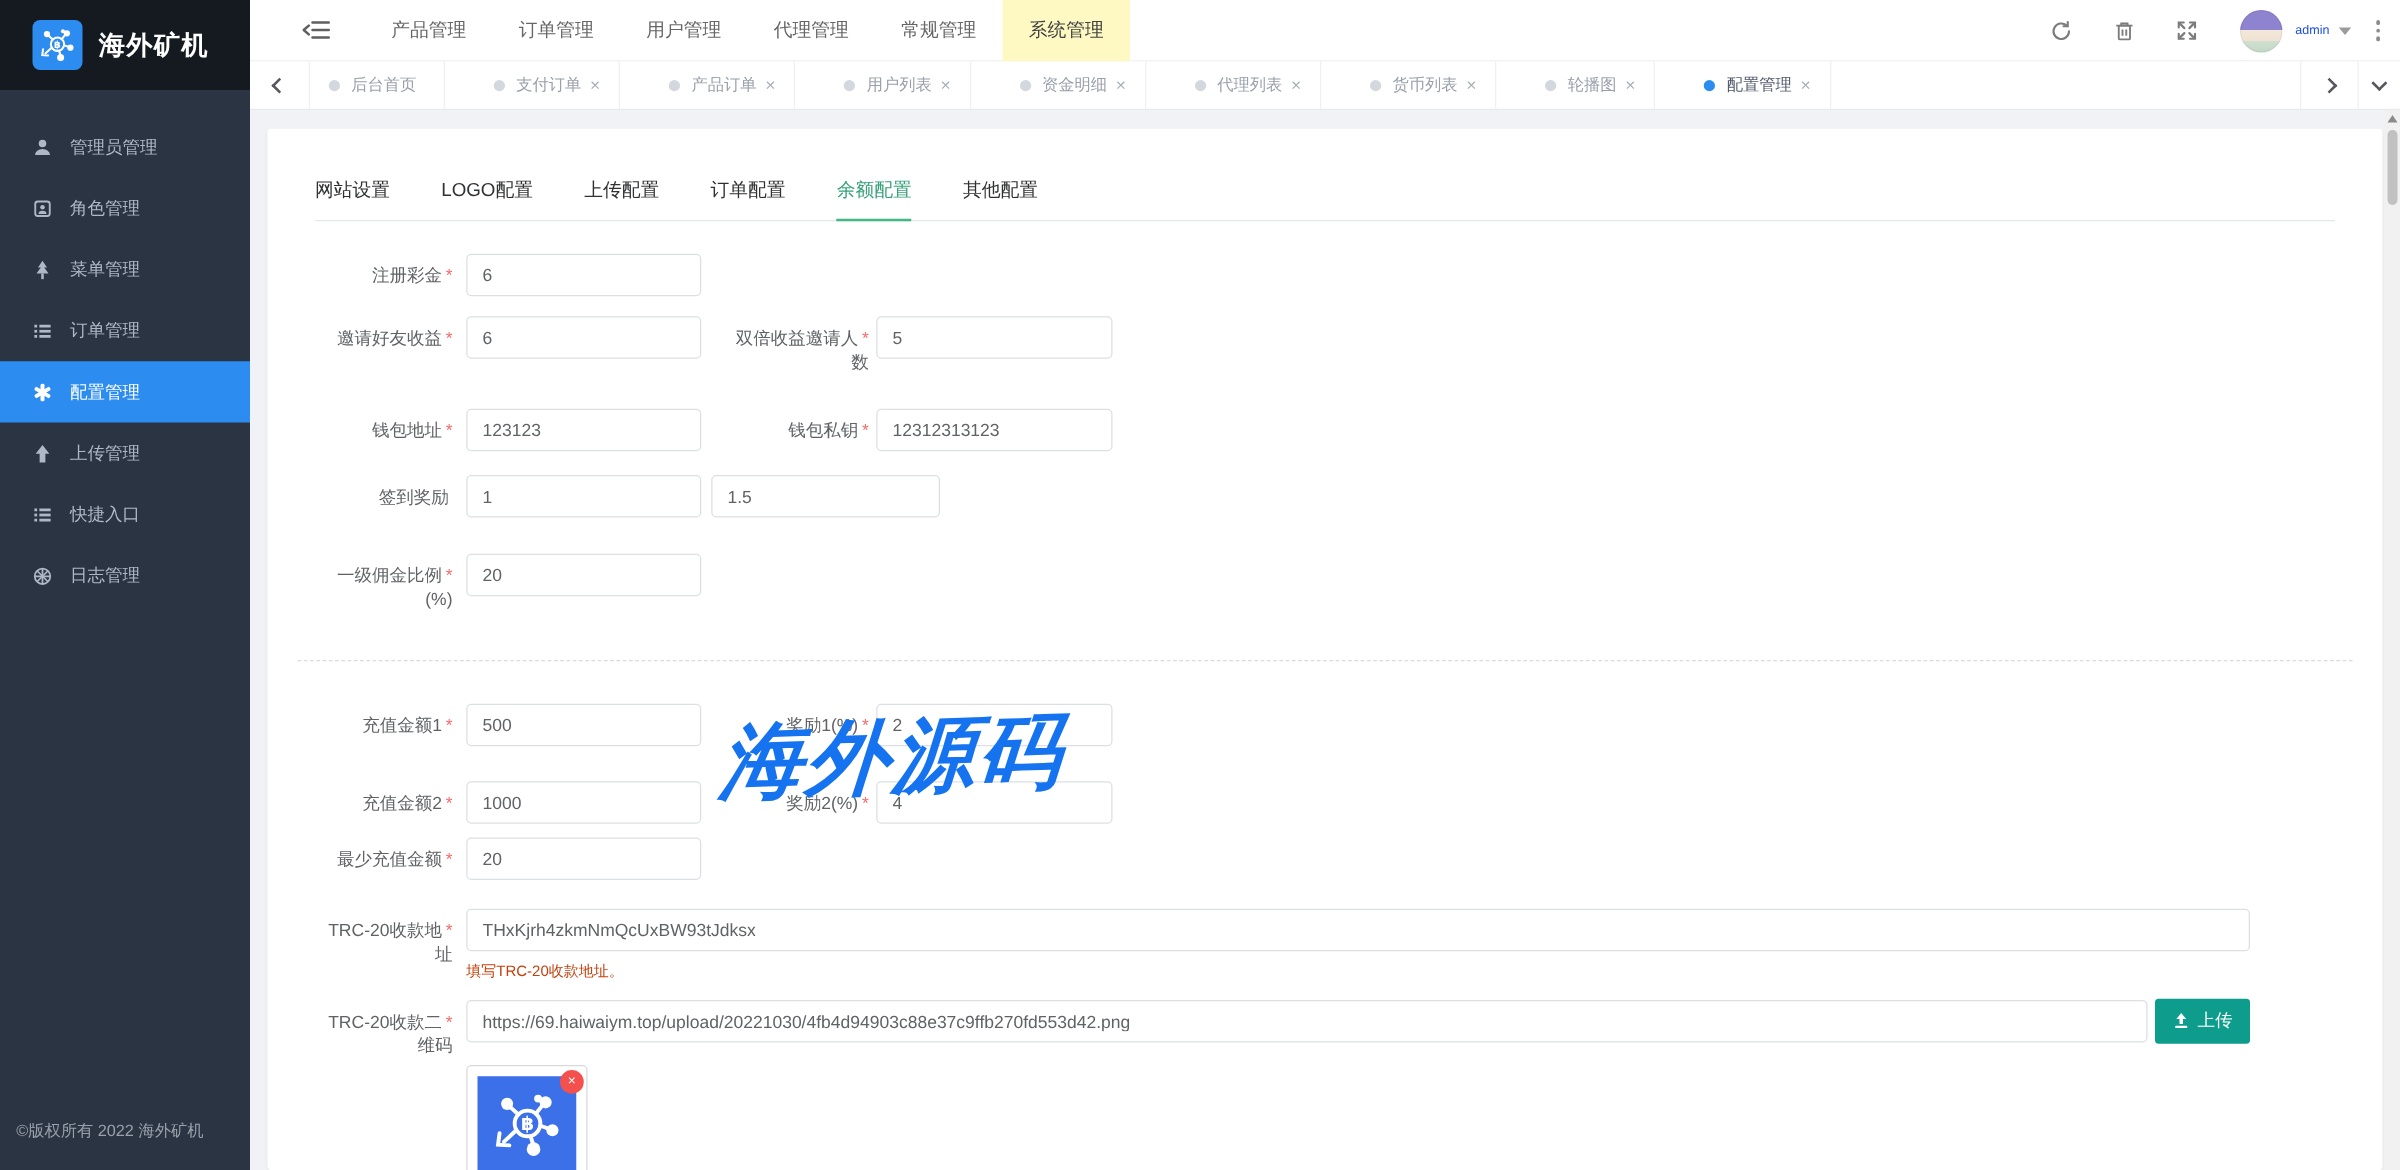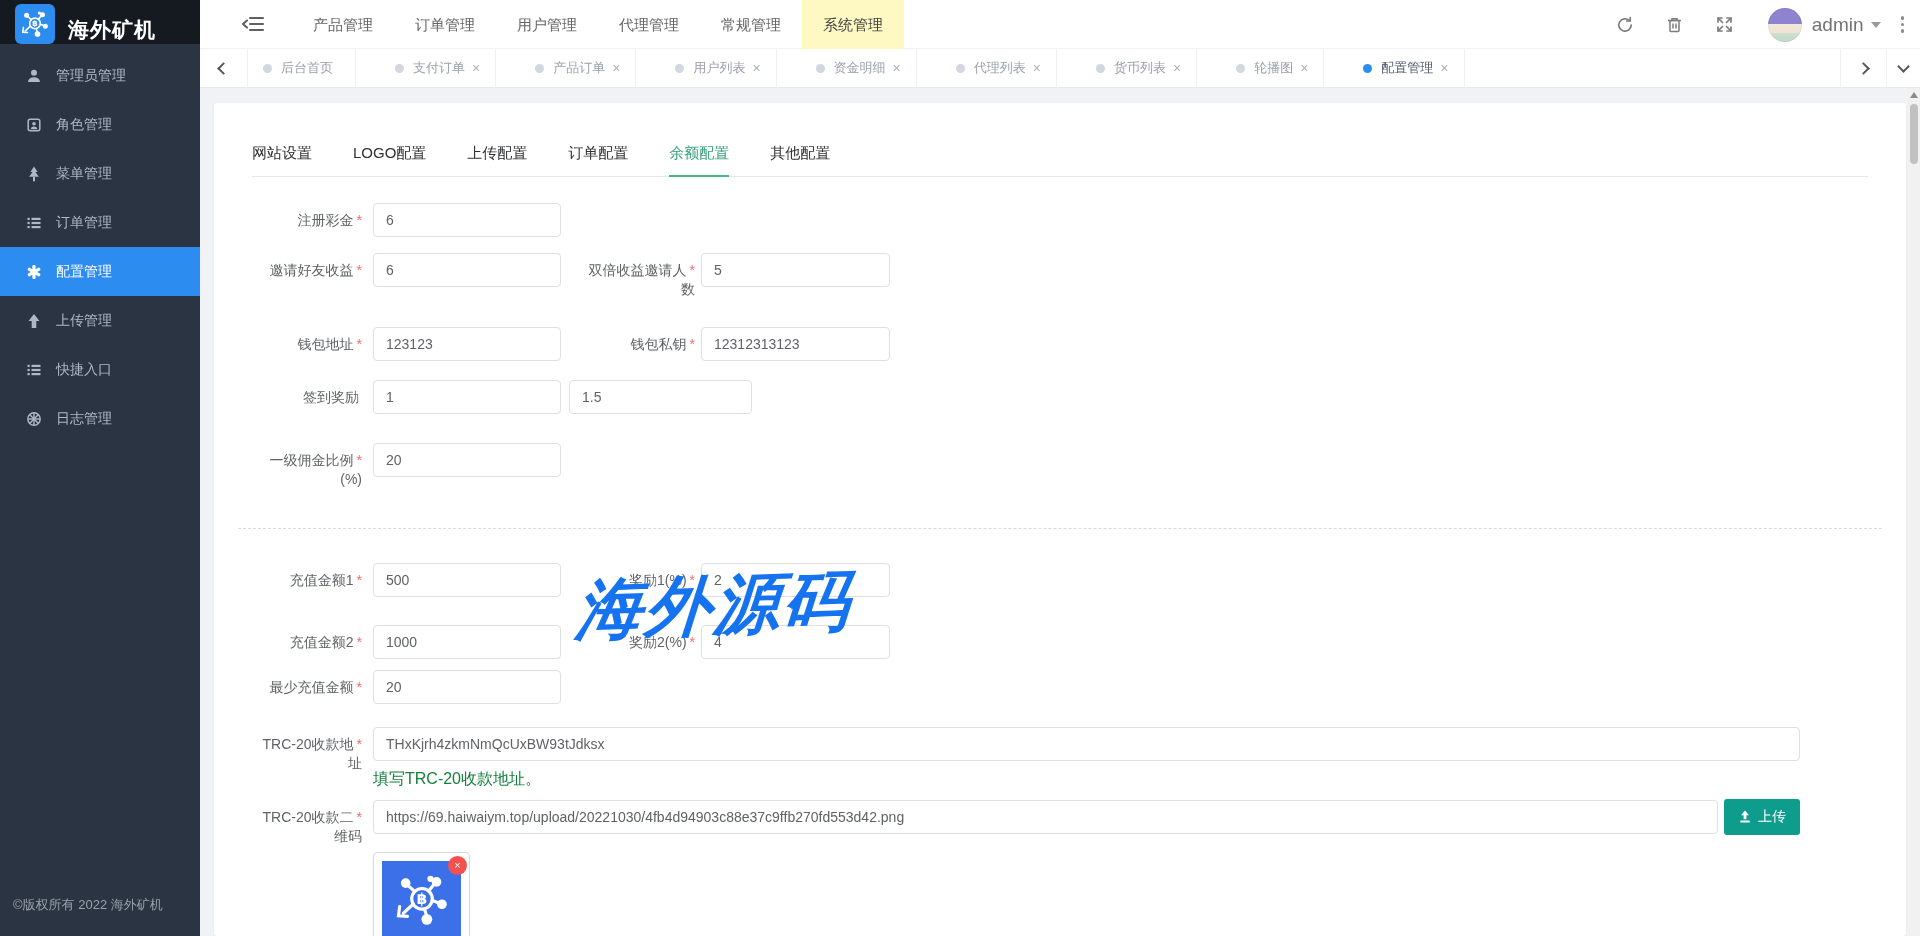--- a/index.html
+++ b/index.html
@@ -2,41 +2,41 @@
 <html><head>
 <meta charset="utf-8">
 <style>
   * { margin:0; padding:0; box-sizing:border-box; }
   html,body { width:1920px; height:936px; overflow:hidden; background:#f0f2f5;
               font-family:"Liberation Sans","DejaVu Sans",sans-serif; }
   #app { position:relative; width:1920px; height:936px; }
 
   
   .sidebar { position:absolute; left:0; top:0; width:200px; height:936px; background:#2b3442; z-index:20; }
-  .logo-bar { height:44px; background:#151a21; display:flex; align-items:flex-end; padding-left:15px; }
+  .logo-bar { height:72px; background:#151a21; display:flex; align-items:center; padding-left:26px; }
   .logo-icon { width:40px; height:40px; border-radius:6px; background:#2d8cf0; display:flex; align-items:center; justify-content:center; flex:none; }
   .logo-text { color:#fff; font-size:21px; font-weight:bold; margin-left:13px; letter-spacing:1px; }
-  .menu { padding-top:7px; }
+  .menu { padding-top:21px; }
   .menu-item { height:49px; display:flex; align-items:center; padding-left:25px; color:#aeb8c6; font-size:14px; cursor:pointer; }
   .menu-item .mi-icon { width:17px; height:17px; margin-right:14px; flex:none; display:flex; align-items:center; justify-content:center; }
   .menu-item.active { background:#2d8cf0; color:#fff; }
   .copyright { position:absolute; left:13px; bottom:22px; color:#99a1ac; font-size:13px;margin-top:28px; }
 
   
   .navbar { position:absolute; left:200px; top:0; width:1720px; height:49px; background:#fff; border-bottom:1px solid #f3f3f3; z-index:15; }
   .fold-btn { position:absolute; left:42px; top:14px; width:22px; height:20px; cursor:pointer; }
   .nav-menu { position:absolute; left:92px; top:0; height:49px; display:flex; }
   .nav-item { height:49px; line-height:49px; padding:0 21px; font-size:15px; color:#666; cursor:pointer; }
   .nav-item.active { background:#fef9c3; color:#424242; }
   .nav-right { position:absolute; right:10px; top:0; height:49px; display:flex; align-items:center; }
   .tool-icon { width:18px; height:18px; margin:0 16px; cursor:pointer; display:flex; align-items:center; justify-content:center; }
   .avatar { width:34px; height:34px; border-radius:50%; margin-left:18px; cursor:pointer; flex:none;
             background:linear-gradient(180deg,#8d83cf 0%,#8d83cf 46%,#f3e8db 46%,#f0e2d2 74%,#cfe0d0 74%,#c3d8c6 100%);
             box-shadow:inset 0 0 0 1px rgba(0,0,0,0.05); }
-  .username { font-size:19px; color:#737373; margin-left:10px; cursor:pointer; }
+  .username { font-size:10px; color:#1d4ed8; margin-left:10px; cursor:pointer; }
   .caret-down { width:0; height:0; border-left:5px solid transparent; border-right:5px solid transparent; border-top:6px solid #9b9b9b; margin-left:7px; cursor:pointer; }
   .more-dots { margin-left:20px; margin-right:6px; cursor:pointer; display:flex; flex-direction:column; gap:3px; }
   .more-dots i { width:3.5px; height:3.5px; border-radius:50%; background:#8c8c8c; }
 
   
   .tabbar { position:absolute; left:200px; top:49px; width:1720px; height:39px; background:#fff; border-bottom:1px solid #e9e9e9; display:flex; z-index:14; }
   .tb-cell { width:48px; height:100%; display:flex; align-items:center; justify-content:center; cursor:pointer; flex:none; }
   .tb-left { border-right:1px solid #f0f0f0; }
   .chev { width:9px; height:9px; border-left:2px solid #55575c; border-bottom:2px solid #55575c; display:inline-block; }
   .chev.left  { transform:rotate(45deg); }
@@ -74,21 +74,21 @@
   .l1 { left:36px;  width:112px; }
   .l2 { left:371px; width:110px; }
   .finput { position:absolute; top:0; height:34px; border:1px solid #dcdfe6; border-radius:4px; padding:0 12px; font-size:14px; color:#606266; background:#fff; outline:none; font-family:inherit; }
   .i1 { left:159px; width:188px; }
   .i2 { left:487px; width:189px; }
   .i2b { left:355px; width:183px; }
   .i-full { left:159px; width:1427px; }
   .i-url  { left:159px; width:1345px; }
   .fdash { position:absolute; left:359px; top:8px; width:20px; text-align:center; font-size:14px; color:#606266; }
   .divider { position:absolute; left:24px; right:24px; top:425px; border-top:1px dashed #d8dbe2; }
-  .fhelp { position:absolute; left:159px; top:666px; font-size:16px; color:#15803d; }
+  .fhelp { position:absolute; left:159px; top:666px; font-size:12px; color:#c2410c; }
   .upload-btn { position:absolute; left:1510px; top:-1px; width:76px; height:36px; border:none; border-radius:3px; background:#0e9d8c; color:#fff; font-size:14px; display:flex; align-items:center; justify-content:center; gap:6px; cursor:pointer; font-family:inherit; }
 
   .thumb-box { position:absolute; left:159px; top:749px; width:97px; height:96px; background:#fff; border:1px solid #d9d9d9; border-radius:4px; padding:8px; }
   .thumb-img { position:relative; width:79px; height:78px; background:#3b70e8; display:flex; align-items:center; justify-content:center; }
   .thumb-badge { position:absolute; top:-5px; right:-6px; width:19px; height:19px; border-radius:50%; background:#f4504d; color:#fff; font-size:11px; line-height:19px; text-align:center; cursor:pointer; }
 
   .watermark { position:absolute; left:362px; top:458px; font-size:66px; font-weight:bold; font-style:italic;
                font-family:"DejaVu Serif","Liberation Serif",serif; color:#1573f0; letter-spacing:3px; white-space:nowrap;
                transform:rotate(-2deg) skewX(-6deg); z-index:40; pointer-events:none; }
 

